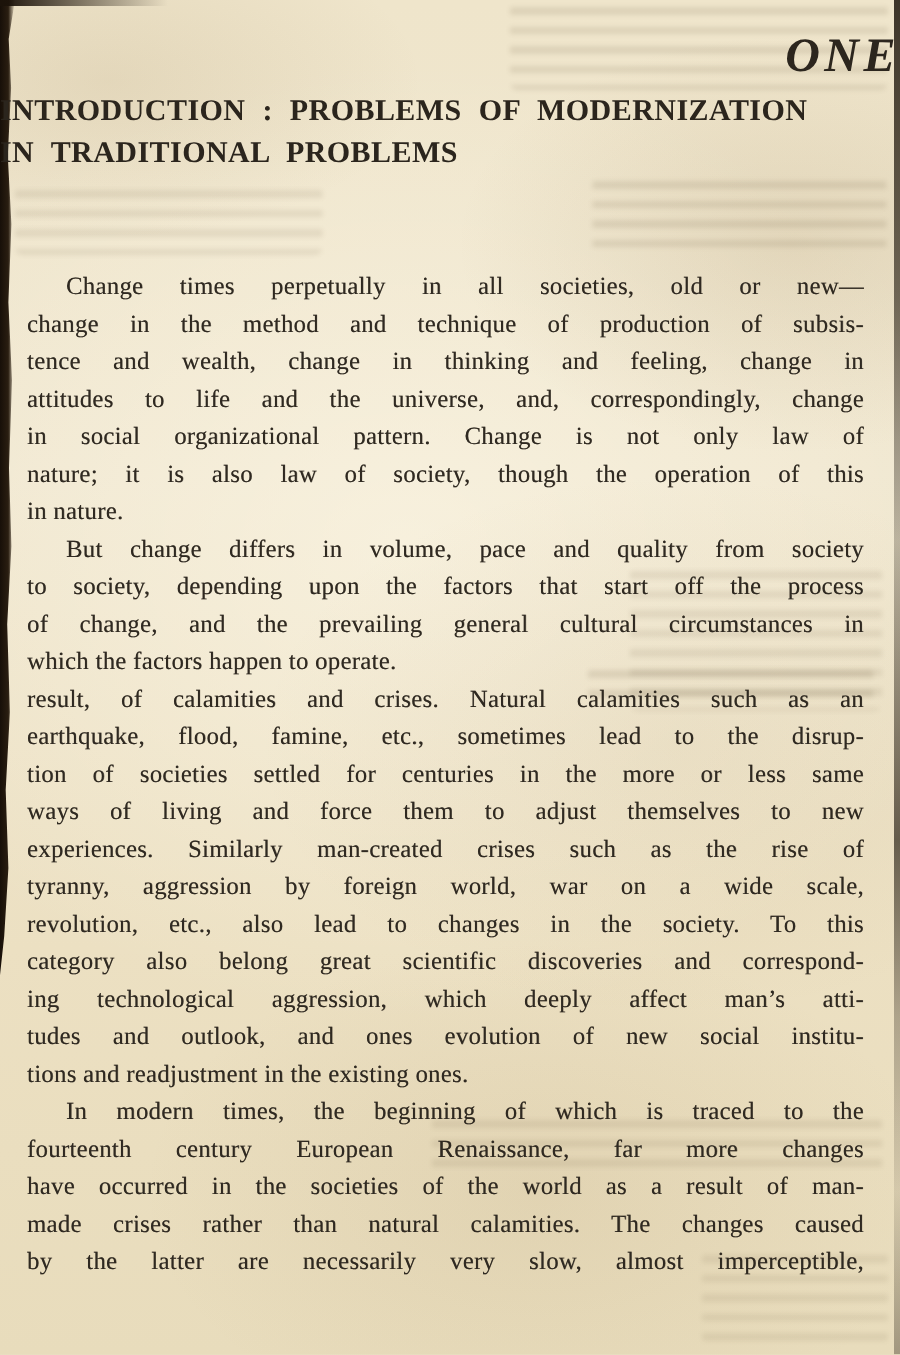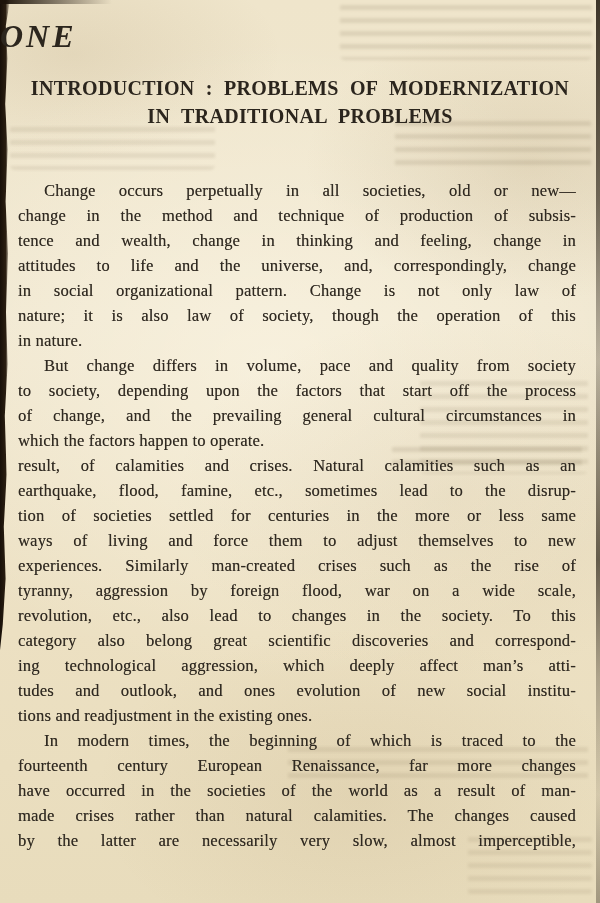--- a/index.html
+++ b/index.html
@@ -51,27 +51,27 @@
   .g1 { left: 340px; top: 2px;   width: 252px; height: 58px; }
   .g2 { left: 10px;  top: 124px; width: 205px; height: 46px; opacity:.10; }
   .g3 { left: 395px; top: 118px; width: 196px; height: 52px; }
   .g4 { left: 420px; top: 378px; width: 168px; height: 96px; opacity:.10; }
   .g5 { left: 392px; top: 444px; width: 190px; height: 26px; opacity:.13; }
   .g6 { left: 288px; top: 744px; width: 300px; height: 40px; opacity:.10; }
   .g7 { left: 468px; top: 834px; width: 124px; height: 62px; opacity:.09; }
 
   .chapter {
     position: absolute; left: 0; top: 18px; width: 100%;
-    margin: 0; text-align: left;
+    margin: 0; text-align: right;
     font-size: 32px; font-style: italic; font-weight: 600;
     letter-spacing: 3px; color: #2c261e;
   }
   .title {
-    position: absolute; left: 0; top: 74px; width: 100%;
-    margin: 0; text-align: center;
+    position: absolute; left: 0; top: 60px; width: 100%;
+    margin: 0; 
     font-size: 20px; font-weight: 700; line-height: 28px;
     letter-spacing: .3px; word-spacing: 6px; color: #2b251d;
     white-space: nowrap;
   }
   .body-text {
     position: absolute; left: 18px; top: 178px; width: 558px;
     color: #2f2921;
     font-size: 16.5px;
     letter-spacing: .2px;
     text-shadow: .2px 0 0 rgba(47,41,33,.55);
@@ -101,37 +101,37 @@
   <div class="ghost g7"></div>
 
   <h1 class="chapter">ONE</h1>
 
   <h2 class="title">
     <span>INTRODUCTION : PROBLEMS OF MODERNIZATION</span><br>
     <span>IN TRADITIONAL PROBLEMS</span>
   </h2>
 
   <div class="body-text" id="body-text">
-      <div class="line indent just">Change occurs perpetually in all societies, old or new—</div>
+      <div class="line indent just">Change times perpetually in all societies, old or new—</div>
       <div class="line just">change in the method and technique of production of subsis-</div>
       <div class="line just">tence and wealth, change in thinking and feeling, change in</div>
       <div class="line just">attitudes to life and the universe, and, correspondingly, change</div>
       <div class="line just">in social organizational pattern. Change is not only law of</div>
       <div class="line just">nature; it is also law of society, though the operation of this</div>
       <div class="line">in nature.</div>
       <div class="line indent just">But change differs in volume, pace and quality from society</div>
       <div class="line just">to society, depending upon the factors that start off the process</div>
       <div class="line just">of change, and the prevailing general cultural circumstances in</div>
       <div class="line">which the factors happen to operate.</div>
       <div class="line just">result, of calamities and crises. Natural calamities such as an</div>
       <div class="line just">earthquake, flood, famine, etc., sometimes lead to the disrup-</div>
       <div class="line just">tion of societies settled for centuries in the more or less same</div>
       <div class="line just">ways of living and force them to adjust themselves to new</div>
       <div class="line just">experiences. Similarly man-created crises such as the rise of</div>
-      <div class="line just">tyranny, aggression by foreign flood, war on a wide scale,</div>
+      <div class="line just">tyranny, aggression by foreign world, war on a wide scale,</div>
       <div class="line just">revolution, etc., also lead to changes in the society. To this</div>
       <div class="line just">category also belong great scientific discoveries and correspond-</div>
       <div class="line just">ing technological aggression, which deeply affect man’s atti-</div>
       <div class="line just">tudes and outlook, and ones evolution of new social institu-</div>
       <div class="line">tions and readjustment in the existing ones.</div>
       <div class="line indent just">In modern times, the beginning of which is traced to the</div>
       <div class="line just">fourteenth century European Renaissance, far more changes</div>
       <div class="line just">have occurred in the societies of the world as a result of man-</div>
       <div class="line just">made crises rather than natural calamities. The changes caused</div>
       <div class="line just">by the latter are necessarily very slow, almost imperceptible,</div>

